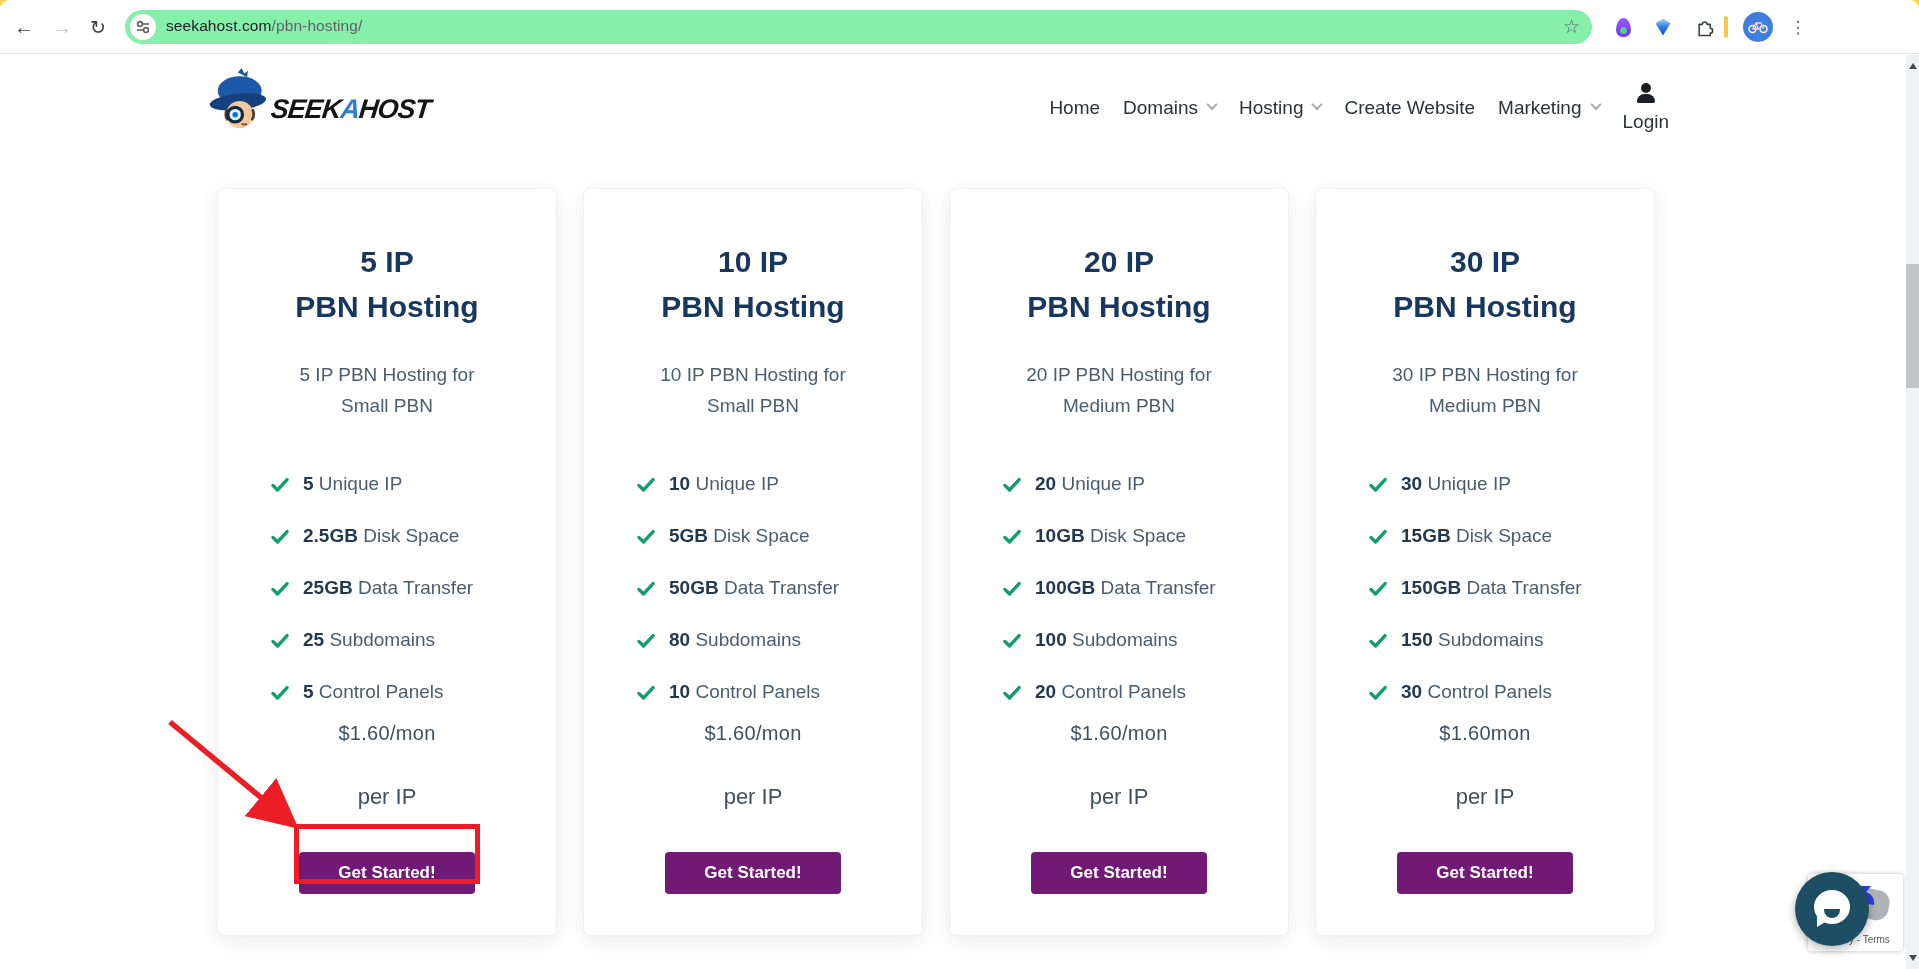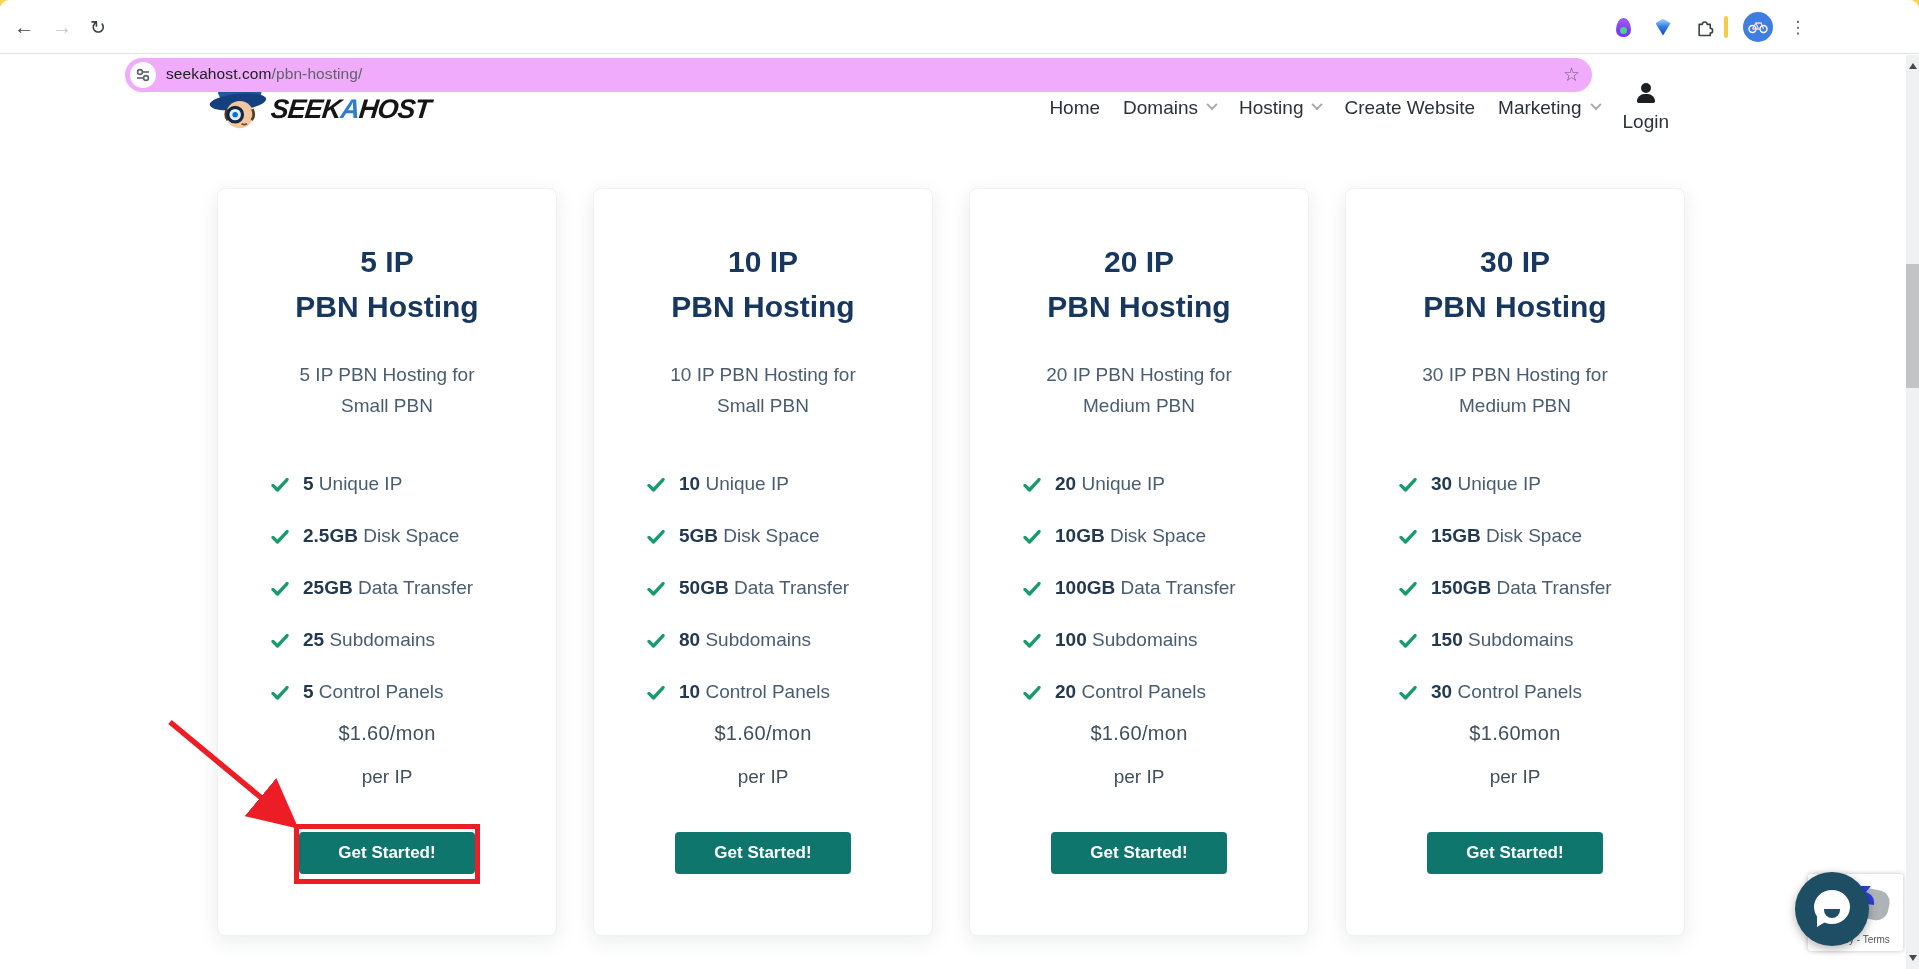--- a/index.html
+++ b/index.html
@@ -8,22 +8,22 @@
   .stage { position:relative; width:1919px; height:969px; background:#fff; }
 
   
   .corner { position:absolute; top:0; width:16px; height:16px; background:#fbd24c; z-index:0; }
   .corner.left { left:0; } .corner.right { right:0; }
   .chrome { position:absolute; left:0; top:0; width:1919px; height:54px; background:#fff;
             border-bottom:1px solid #dfe1e5; border-radius:9px 9px 0 0; z-index:2; }
   .nav-btn { position:absolute; top:13px; width:28px; height:28px; display:flex; align-items:center;
              justify-content:center; font-size:20px; color:#3c4043; border-radius:50%; }
   .nav-btn.disabled { color:#bdc1c6; }
-  .url-pill { position:absolute; left:125px; top:10px; width:1467px; height:34px; background:#f0abfc;
-              border-radius:17px; display:flex; align-items:center;margin-top:48px; }
+  .url-pill { position:absolute; left:125px; top:10px; width:1467px; height:34px; background:#86efac;
+              border-radius:17px; display:flex; align-items:center; }
   .site-chip { position:absolute; left:5px; top:4px; width:26px; height:26px; background:#fff;
                border-radius:50%; display:flex; align-items:center; justify-content:center; }
   .url-text { position:absolute; left:41px; top:7px; font-size:15.5px; color:#202124; letter-spacing:.1px; }
   .url-text .path { color:#5f6368; }
   .star-btn { position:absolute; right:12px; top:5px; font-size:19px; color:#5f6368; }
   .ext { position:absolute; top:12px; width:30px; height:30px; display:flex; align-items:center; justify-content:center; }
   .flame { width:15px; height:19px; background:linear-gradient(180deg,#a05df5 0%,#7a3bf0 70%);
            border-radius:50% 50% 45% 45% / 62% 62% 38% 38%; position:relative; }
   .flame::after { content:""; position:absolute; left:4px; bottom:3px; width:7px; height:7px;
                   border-radius:50%; background:#4fd08a; }
@@ -46,32 +46,32 @@
   .chev { width:8px; height:8px; border-right:2px solid #a6abb1; border-bottom:2px solid #a6abb1;
           transform:rotate(45deg) translate(-1px,-1px); margin-left:10px; margin-top:-4px; }
   .login { display:flex; align-items:center; gap:8px;flex-direction:column; }
   .person { position:relative; width:20px; height:20px; }
   .person::before { content:""; position:absolute; left:5px; top:0; width:10px; height:10px;
                     border-radius:50%; background:#1b1f24; }
   .person::after { content:""; position:absolute; left:1px; top:11px; width:18px; height:9px;
                    border-radius:9px 9px 2px 2px; background:#1b1f24; }
 
   
-  .cards { position:absolute; left:217px; top:188px; display:flex; gap:36px; }
+  .cards { position:absolute; left:217px; top:188px; display:flex; gap:26px; }
   .card { width:340px; height:748px; background:#fff; border:1px solid #f0f0f2; border-radius:8px;
           box-shadow:0 5px 20px rgba(30,40,60,.09); text-align:center; }
   .card-title { padding-top:50px; font-size:30px; line-height:45px; font-weight:700; color:#17375e; }
   .card-sub { margin-top:30px; font-size:19px; line-height:31px; color:#4a5d70; }
   .features { list-style:none; margin-top:22px; text-align:left; padding-left:52px; }
   .features li { height:52px; display:flex; align-items:flex-end; gap:13px; font-size:19px; color:#4a5d70; }
   .features li b { color:#233950; font-weight:700; }
   .check { flex:0 0 auto; }
   .price { margin-top:13px; font-size:20px; font-weight:500; color:#40505e; line-height:34px; letter-spacing:.3px; }
-  .price-note { margin-top:12px; font-size:19px; color:#40505e; line-height:30px; }
-  .cta { display:block; margin:40px auto 0; width:176px; height:42px; background:#0f766e; color:#fff;
+  .price-note { margin-top:32px; font-size:22px; color:#40505e; line-height:30px; }
+  .cta { display:block; margin:40px auto 0; width:176px; height:42px; background:#701a75; color:#fff;
          border:none; border-radius:4px; font-size:17px; font-weight:700; font-family:inherit; cursor:pointer; }
 
   
   .hl-box { position:absolute; left:294px; top:824px; width:186px; height:60px;
             border:5px solid #ec1d24; z-index:5; pointer-events:none; }
   .arrow-svg { position:absolute; left:0; top:0; width:1919px; height:969px; z-index:6; pointer-events:none; }
 
   
   .recaptcha { position:absolute; left:1808px; top:874px; width:95px; height:77px; background:#fff;
                border-radius:3px; box-shadow:0 0 5px rgba(0,0,0,.25); z-index:3; overflow:hidden; }

